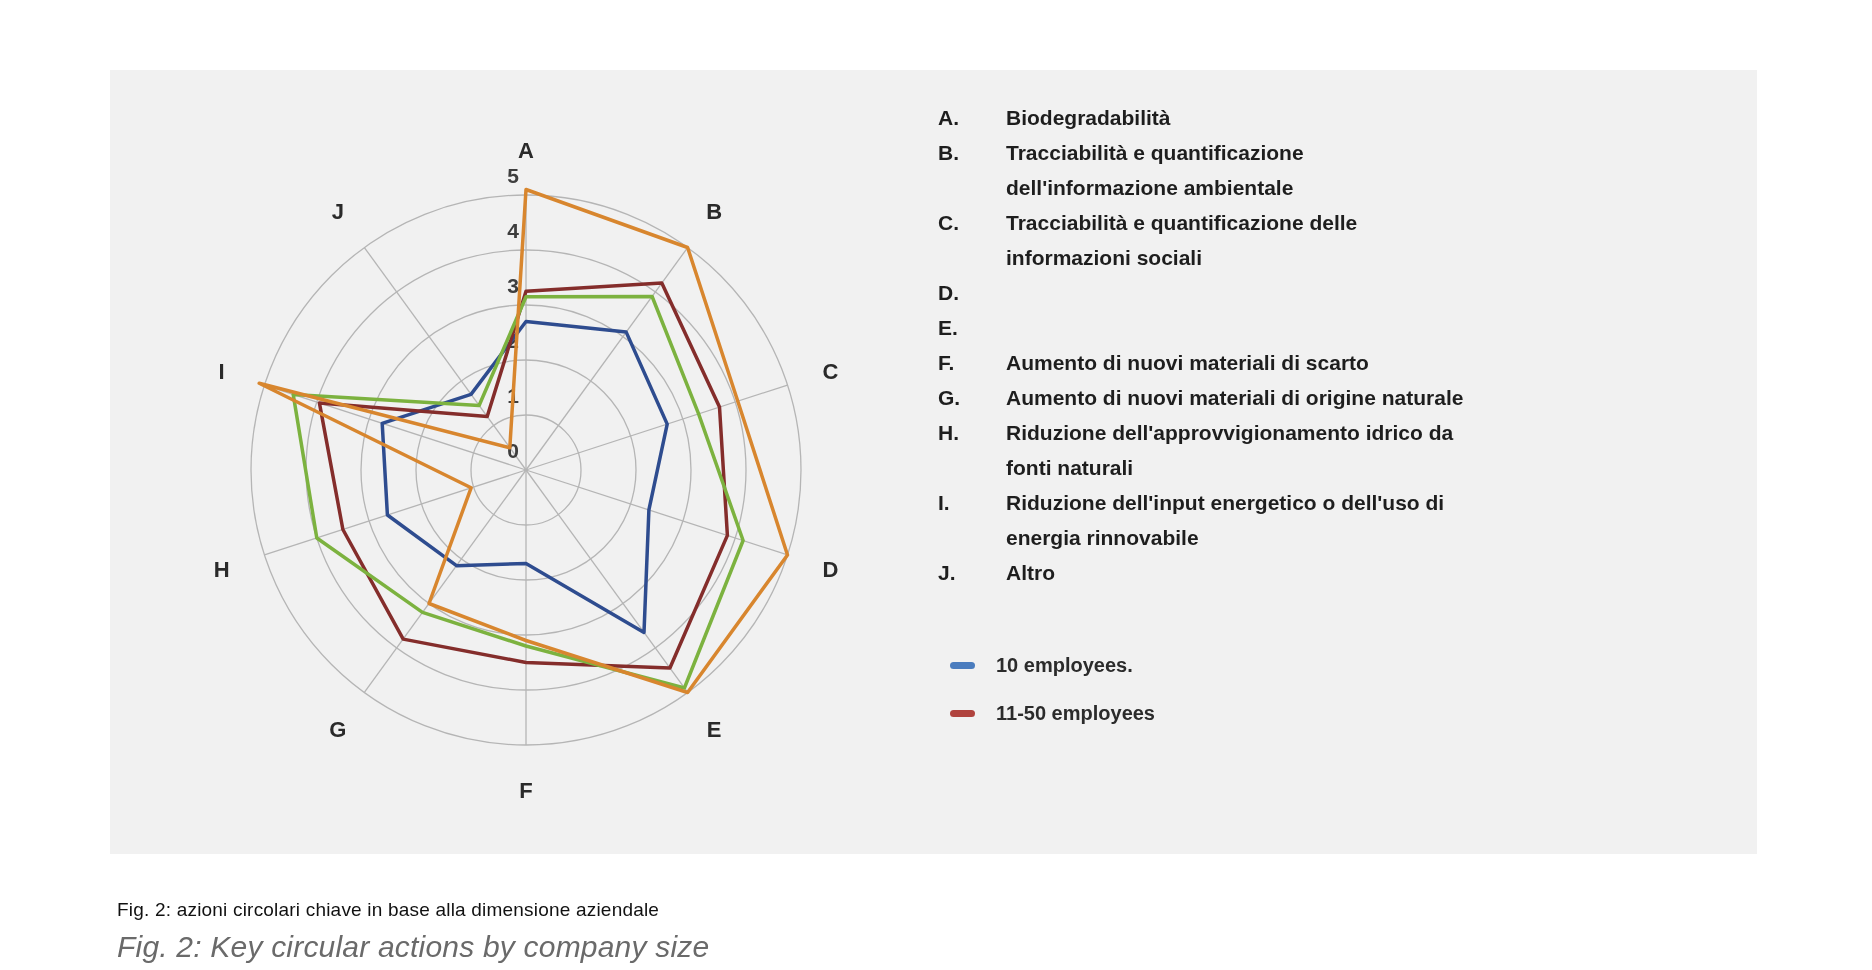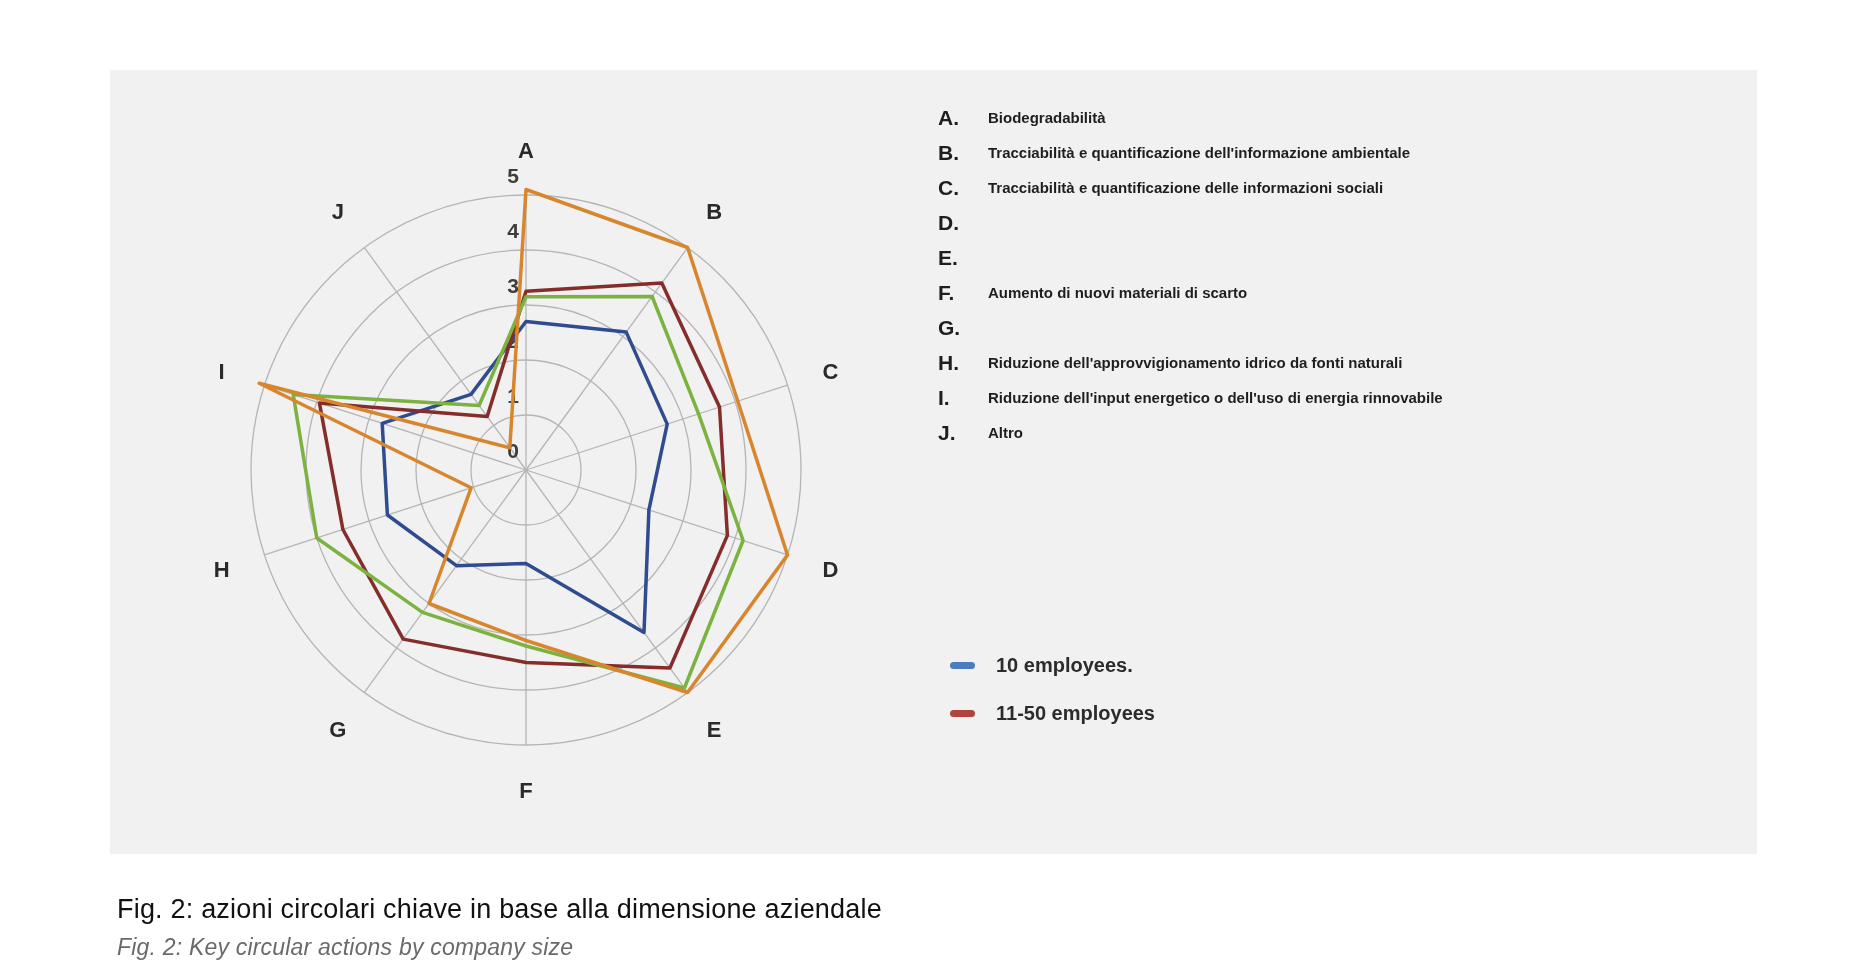--- a/index.html
+++ b/index.html
@@ -15,35 +15,35 @@
   .right-col{
     position:absolute;left:828px;top:30px;width:640px;
   }
   .action-list{margin:0;padding:0;list-style:none;}
   .action-item{display:flex;align-items:flex-start;}
   .action-letter{
     flex:none;width:50px;font-size:21px;line-height:35px;
     font-weight:600;color:#1e1e1e;
   }
   .action-text{
-    width:470px;font-size:15px;line-height:35px;
-    font-weight:600;color:#1e1e1e;
+    width:470px;font-size:21px;line-height:35px;
+    font-weight:600;color:#1e1e1e;margin-left:18px;
   }
   .legend{position:absolute;left:840px;top:571px;}
   .legend-row{display:flex;align-items:center;height:48px;}
   .legend-swatch{
     flex:none;width:25px;height:7px;border-radius:3.5px;margin-right:21px;
   }
   .legend-label{font-size:20px;font-weight:600;color:#2b2b2b;text-align:center;}
   .caption-it{
-    position:absolute;left:117px;top:893px;font-size:27px;line-height:33px;
+    position:absolute;left:117px;top:893px;font-size:19px;line-height:33px;
     color:#111111;font-weight:500;letter-spacing:0.2px;
   }
   .caption-en{
-    position:absolute;left:117px;top:931px;font-size:23px;line-height:32px;
+    position:absolute;left:117px;top:931px;font-size:30px;line-height:32px;
     color:#6a6a6a;font-style:italic;font-weight:400;letter-spacing:0.2px;
   }
   .axis-letter{font-size:22px;font-weight:bold;fill:#2a2a2a;}
   .tick-label{font-size:21px;font-weight:bold;fill:#3d3d3d;}
 </style>
 </head>
 <body>
 
 <div class="figure-panel">
   <svg id="radar" width="800" height="784" viewBox="0 0 800 784">
@@ -102,20 +102,21 @@
         </li>
         <li class="action-item">
           <span class="action-letter">E.</span>
         </li>
         <li class="action-item">
           <span class="action-letter">F.</span>
           <span class="action-text">Aumento di nuovi materiali di scarto</span>
         </li>
         <li class="action-item">
           <span class="action-letter">G.</span>
+          <span class="action-text">Aumento di nuovi materiali di origine naturale</span>
         </li>
         <li class="action-item">
           <span class="action-letter">H.</span>
           <span class="action-text">Riduzione dell'approvvigionamento idrico da fonti naturali</span>
         </li>
         <li class="action-item">
           <span class="action-letter">I.</span>
           <span class="action-text">Riduzione dell'input energetico o dell'uso di energia rinnovabile</span>
         </li>
         <li class="action-item">

